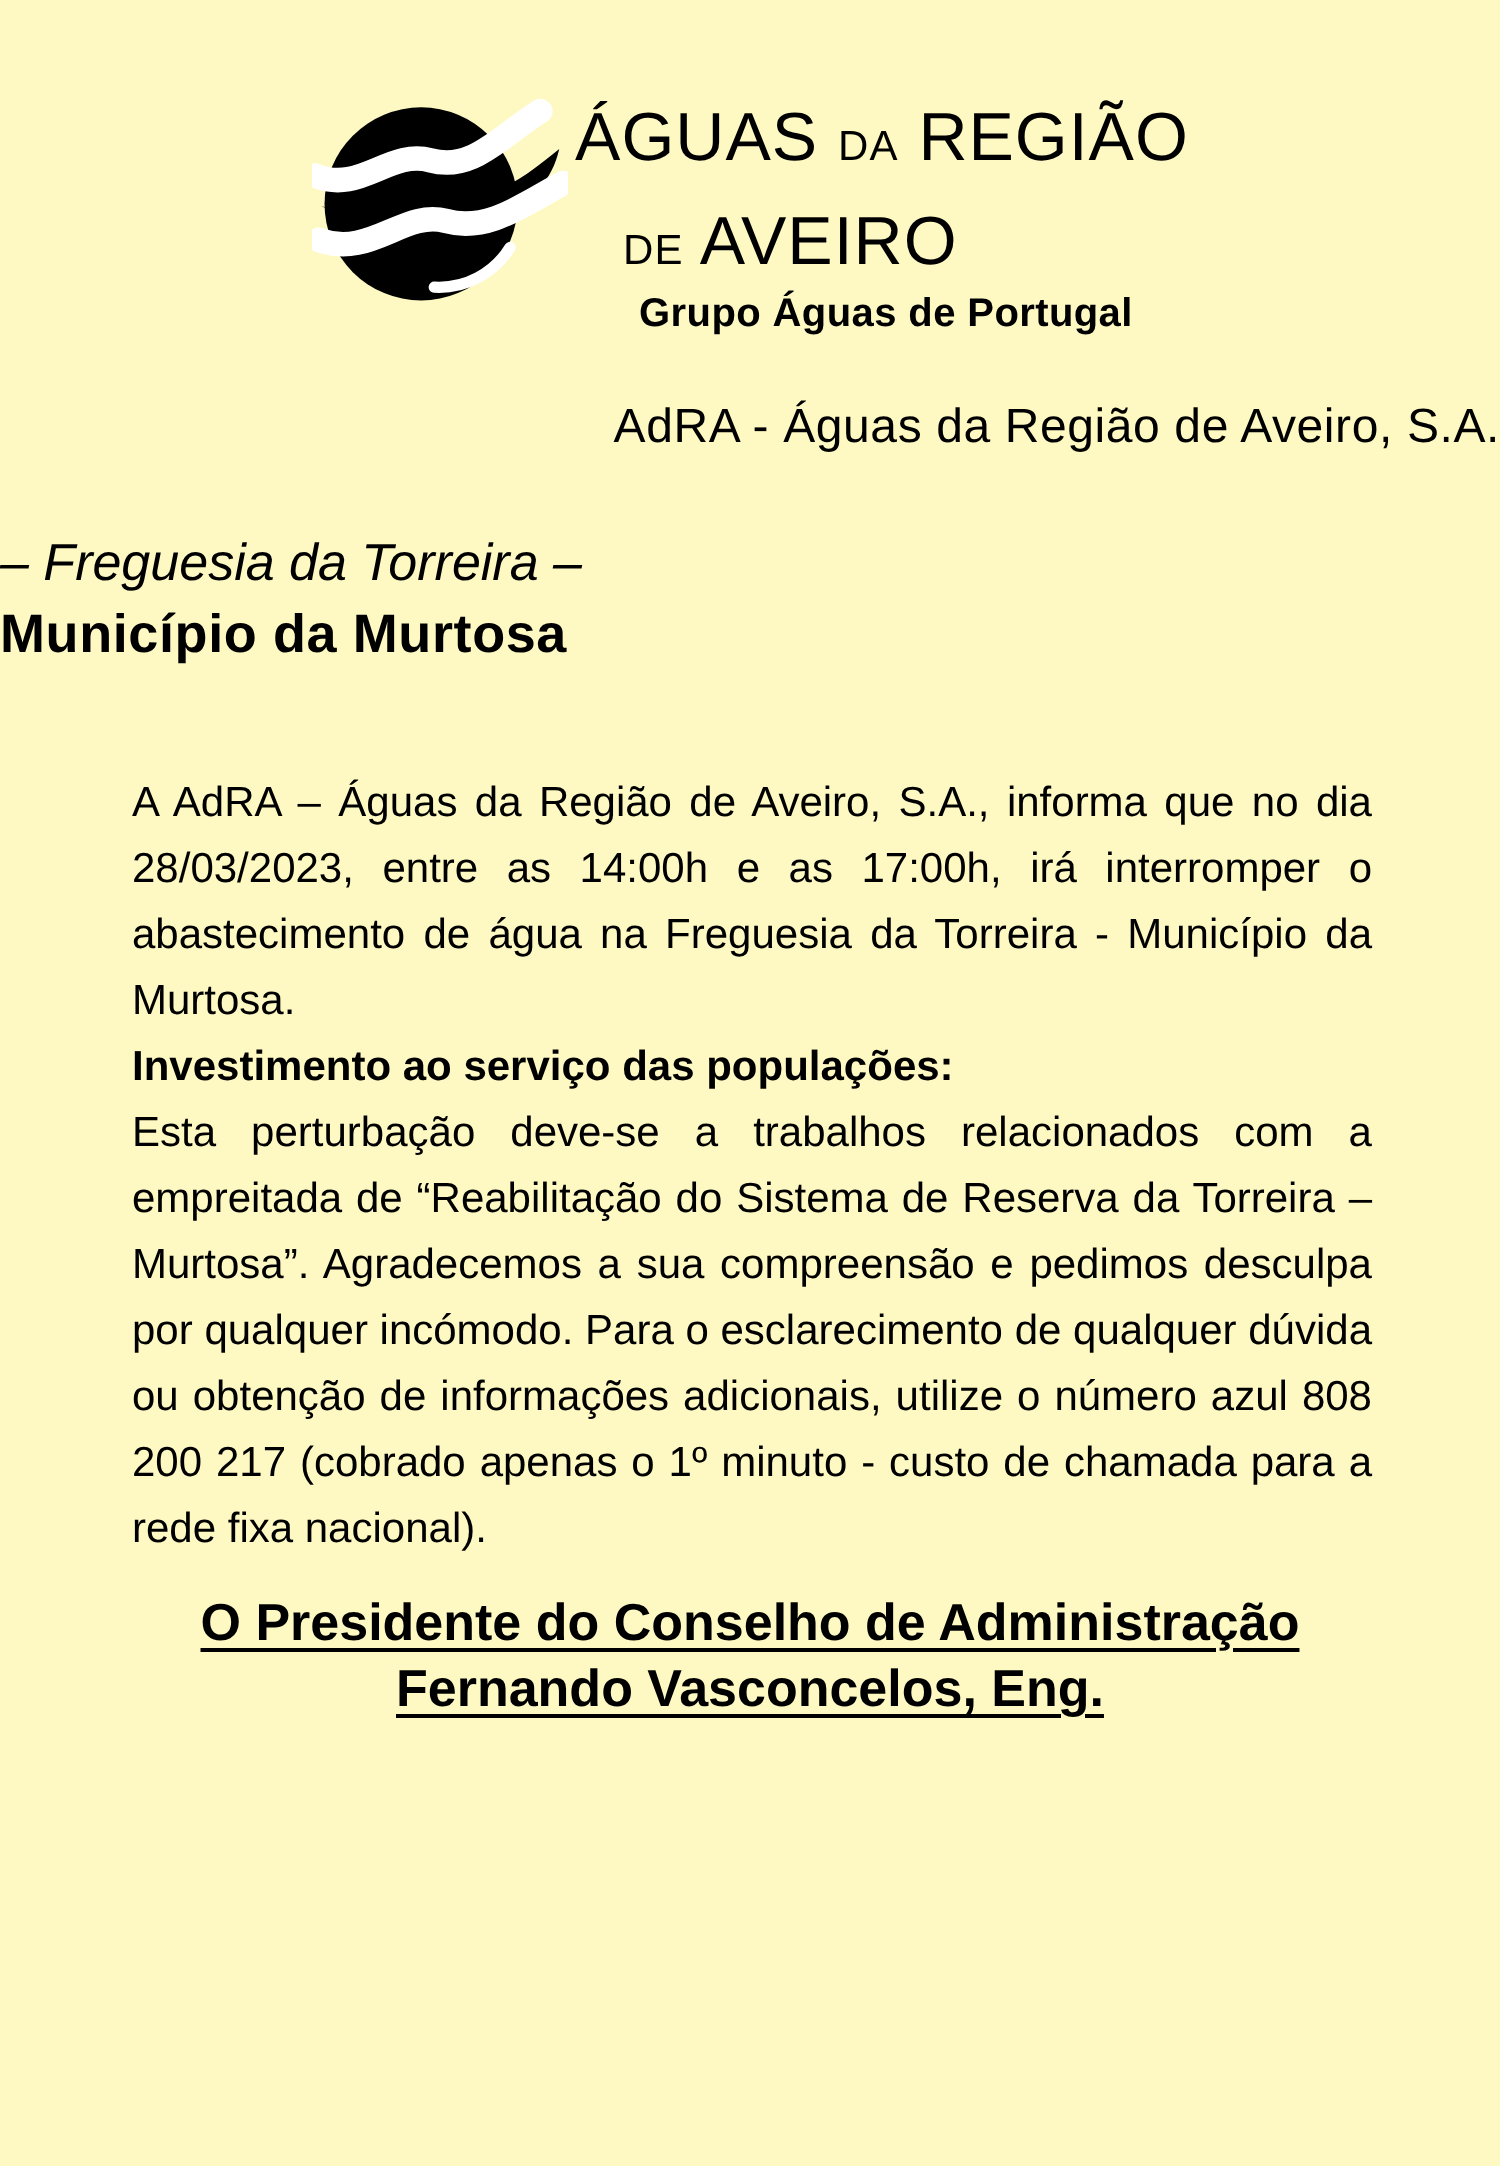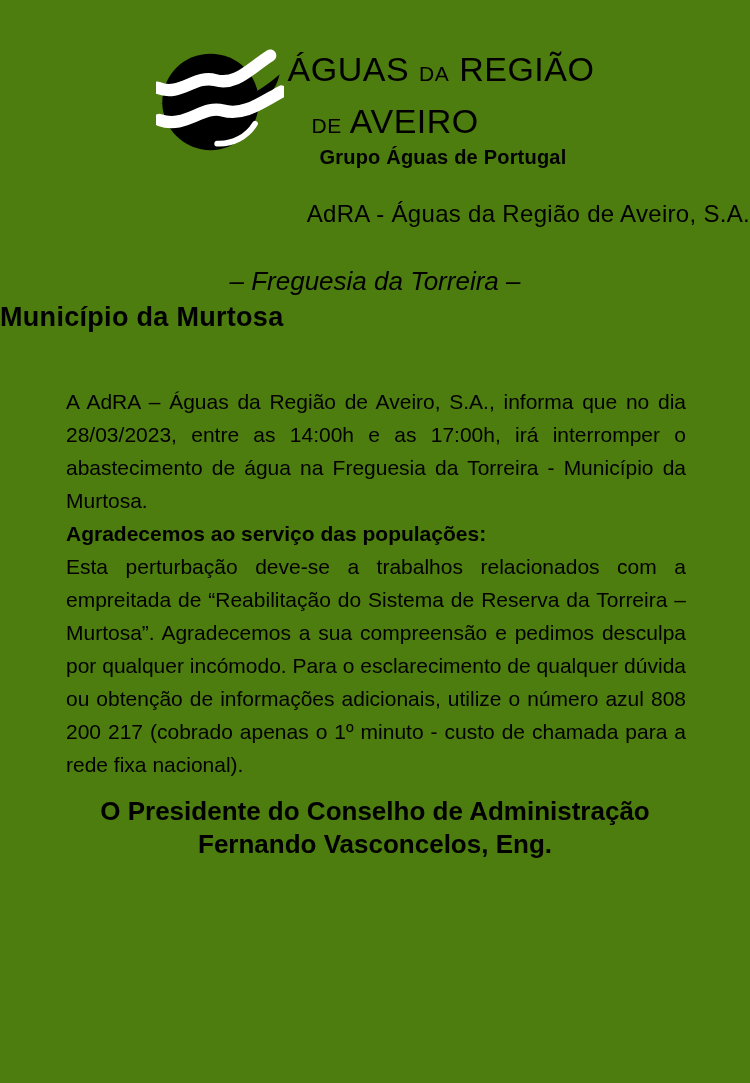--- a/index.html
+++ b/index.html
@@ -4,21 +4,21 @@
 <style>
   html, body {
     margin: 0;
     padding: 0;
     background: #ffffff;
   }
   .page {
     position: relative;
     width: 750px;
     height: 1083px;
-    background: #4d7c0f;
+    background: #fef9c3;
     color: #000000;
     font-family: "Liberation Sans", sans-serif;
     overflow: hidden;
   }
 
   
   .logo-block {
     display: flex;
     justify-content: center;
     align-items: flex-start;
@@ -67,21 +67,21 @@
     display: inline-block;
     font-size: 29px;
     font-weight: bold;
     text-decoration: underline;
     text-decoration-thickness: 3px;
     text-underline-offset: 6px;
     letter-spacing: 0.5px;
   }
 
   .loc-italic {
-    text-align: center;
+    text-align: left;
     font-style: italic;
     font-size: 26px;
     margin-top: 38px;
   }
   .loc-bold {
     text-align: left;
     font-weight: bold;
     font-size: 27px;
     margin-top: 5px;
     letter-spacing: 0.3px;
@@ -99,20 +99,21 @@
 
   
   .sig-block {
     text-align: center;
     margin-top: 14px;
     font-weight: bold;
     font-size: 26px;
     line-height: 33px;
   }
   .sig-line {
+    text-decoration: underline;
     text-decoration-thickness: 2px;
     text-underline-offset: 4px;
   }
 </style>
 </head>
 <body>
 
 <div class="page">
 
   <header class="logo-block">
@@ -139,21 +140,21 @@
 
   <div class="company">AdRA - Águas da Região de Aveiro, S.A.</div>
 
 
 
   <div class="loc-italic">– Freguesia da Torreira –</div>
   <div class="loc-bold">Município da Murtosa</div>
 
   <div class="body-text">
     <p class="para-just">A AdRA – Águas da Região de Aveiro, S.A., informa que no dia 28/03/2023, entre as 14:00h e as 17:00h, irá interromper o abastecimento de água na Freguesia da Torreira - Município da Murtosa.</p>
-    <p class="bold-line">Agradecemos ao serviço das populações:</p>
+    <p class="bold-line">Investimento ao serviço das populações:</p>
     <p class="para-just">Esta perturbação deve-se a trabalhos relacionados com a empreitada de “Reabilitação do Sistema de Reserva da Torreira – Murtosa”. Agradecemos a sua compreensão e pedimos desculpa por qualquer incómodo. Para o esclarecimento de qualquer dúvida ou obtenção de informações adicionais, utilize o número azul 808 200 217 (cobrado apenas o 1º minuto - custo de chamada para a rede fixa nacional).</p>
   </div>
 
   <div class="sig-block">
     <div><span class="sig-line">O Presidente do Conselho de Administração</span></div>
     <div><span class="sig-line">Fernando Vasconcelos, Eng.</span></div>
   </div>
 
 </div>
 

